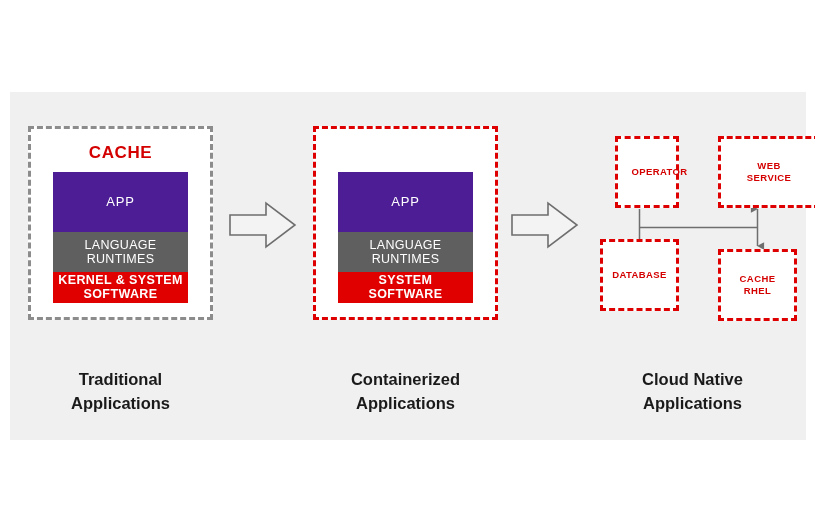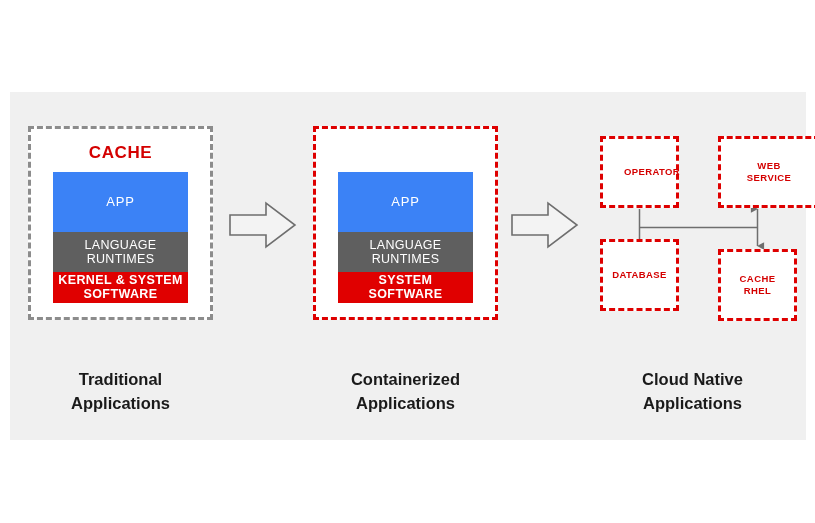--- a/index.html
+++ b/index.html
@@ -87,21 +87,21 @@
     text-align: center;
     color: #ffffff;
     font-size: 12.5px;
     font-weight: bold;
     letter-spacing: 0.4px;
     line-height: 1.15;
     box-sizing: border-box;
     padding: 0 4px;
   }
   .layer-app {
-    background: #3b82f6;
+    background: #4c1d95;
     flex: 0 0 46%;
     font-weight: normal;
     font-size: 13px;
     letter-spacing: 0.8px;
   }
   .layer-runtime {
     background: #5f5f5f;
     flex: 0 0 30%;
     font-weight: normal;
     font-size: 12.5px;
@@ -129,21 +129,21 @@
     color: #d40000;
     font-size: 9.5px;
     font-weight: bold;
     letter-spacing: 0.4px;
     line-height: 1.25;
     display: flex;
     align-items: center;
     justify-content: center;
     text-align: center;
   }
-  .cn-operator  { left: 5px;   top: 10px;  width: 79px; height: 72px; padding-left: 25px; }
+  .cn-operator  { left: 20px;   top: 10px;  width: 64px; height: 72px; padding-left: 25px; }
   .cn-web       { left: 123px; top: 10px;  width: 102px; height: 72px; }
   .cn-database  { left: 5px;   top: 113px; width: 79px; height: 72px; }
   .cn-cache     { left: 123px; top: 123px; width: 79px; height: 72px; }
 
   .cn-connectors {
     position: absolute;
     left: 0;
     top: 0;
     width: 210px;
     height: 200px;

